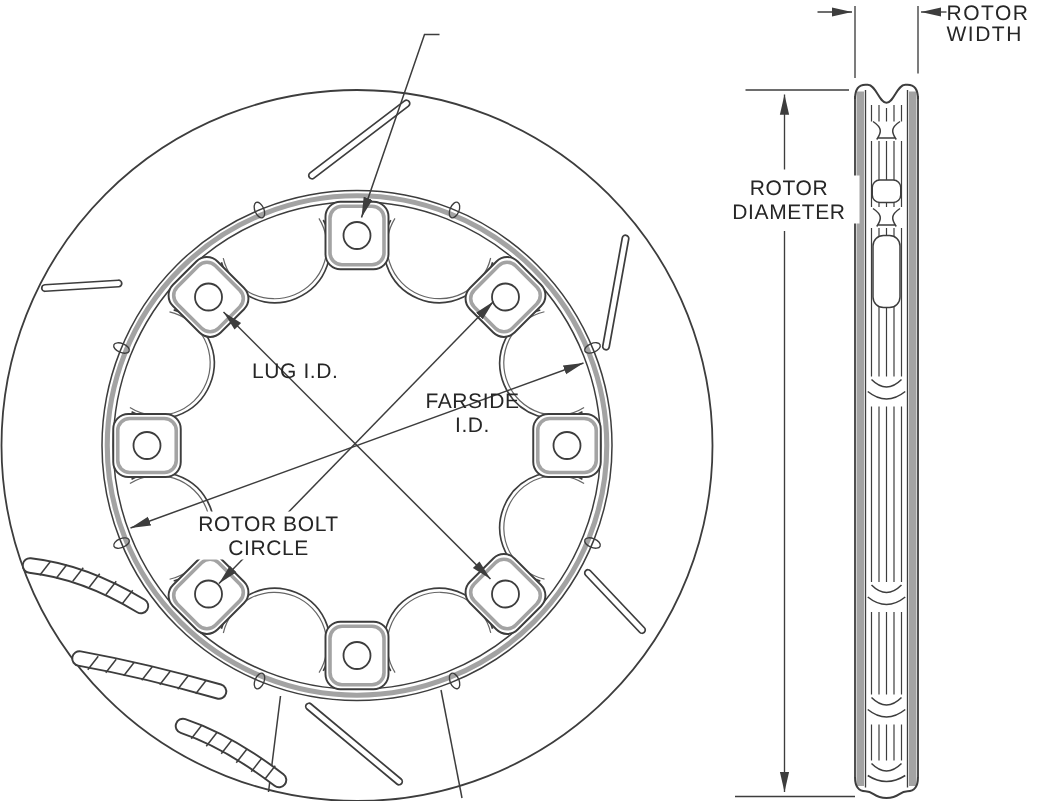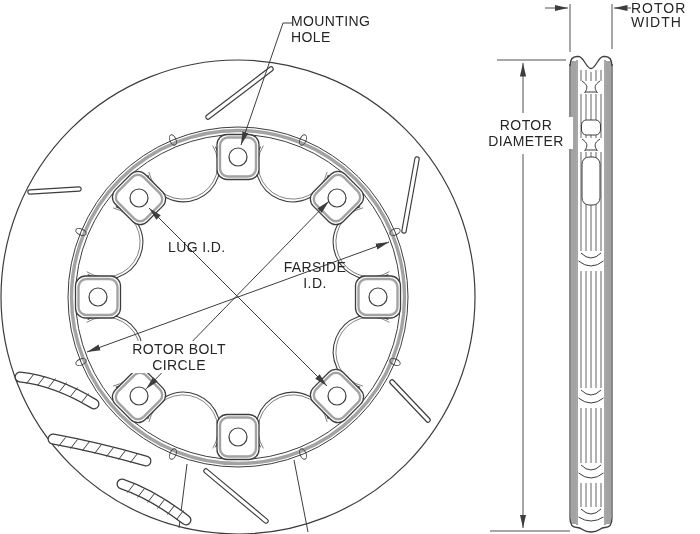--- a/index.html
+++ b/index.html
@@ -243,22 +243,20 @@
     </g>
     <g stroke-width="0.9">
       <line x1="497" y1="60" x2="566" y2="60"></line>
       <line x1="490" y1="531" x2="570" y2="531"></line>
       <line x1="523" y1="113" x2="523" y2="63" marker-end="url(#arr)"></line>
       <line x1="523" y1="154" x2="523" y2="528" marker-end="url(#arr)"></line>
     </g>
   </g>
 </svg>
 
-<div class="lbl" id="lbl-mounting">MOUNTING
-HOLE</div>
 <div class="lbl" id="lbl-lug">LUG I.D.</div>
 <div class="lbl ctr" id="lbl-farside">FARSIDE
 I.D.</div>
 <div class="lbl ctr bg" id="lbl-bolt">ROTOR BOLT
 CIRCLE</div>
 <div class="lbl ctr bg" id="lbl-diameter">ROTOR
 DIAMETER</div>
 <div class="lbl" id="lbl-width">ROTOR
 WIDTH</div>
 

